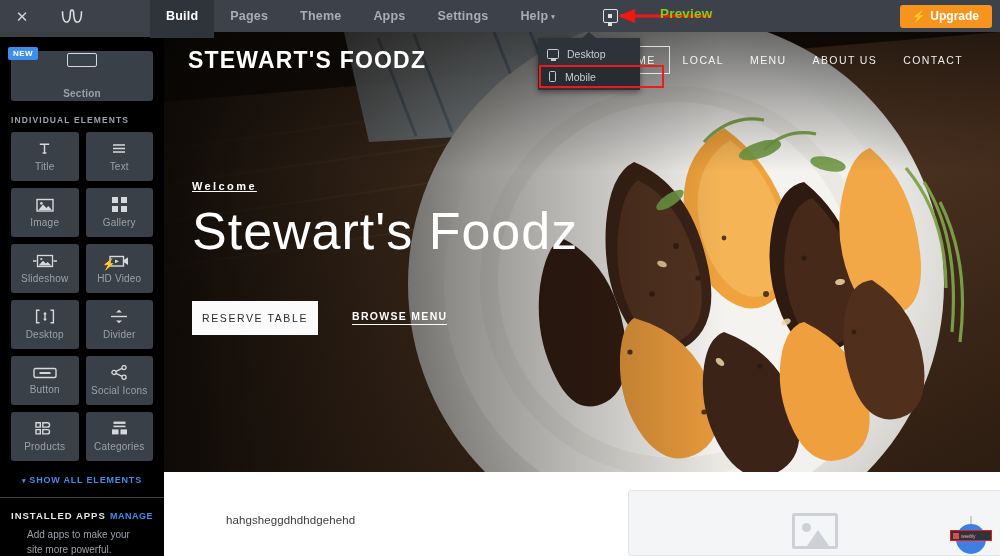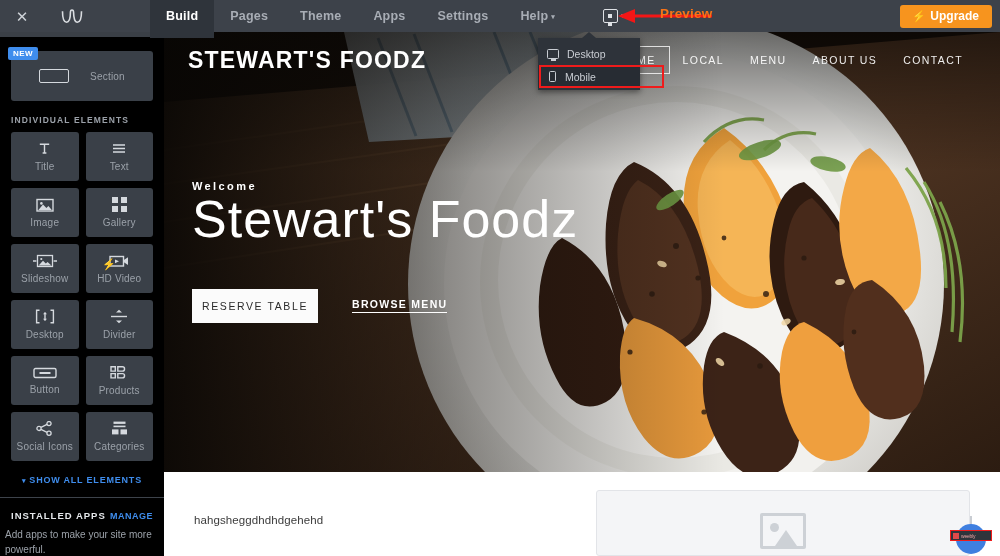--- a/index.html
+++ b/index.html
@@ -44,21 +44,21 @@
     content:""; position:absolute; bottom:-4px; left:50%; margin-left:-2px;
     width:4px; height:3px; background:#dfe2e6;
   }
   .mon-dot { width:4px; height:4px; background:#dfe2e6; }
   .tb-caret2 { color:#c3c7cd; font-size:7px; }
 
   .annot-arrow {
     position:absolute; left:618px; top:8px; width:96px; height:16px; z-index:60;
   }
   .annot-label {
-    position:absolute; left:660px; top:6px; color:#f97316; font-size:13.5px;
+    position:absolute; left:660px; top:6px; color:#84cc16; font-size:13.5px;
     font-weight:bold; z-index:61; letter-spacing:.2px;
   }
 
   .tb-right { margin-left:auto; display:flex; align-items:center; gap:8px; padding-right:8px; }
   .btn-upgrade {
     background:#f7941e; color:#fff; font-size:12px; font-weight:bold;
     height:23px; padding:0 13px; border-radius:3px; display:flex;
     align-items:center; gap:4px;
   }
   .bolt { font-size:11px; }
@@ -109,21 +109,21 @@
     background:#000000; overflow:hidden;
   }
   .sec-wrap { padding:14px 11px 0; position:relative; }
   .badge-new {
     position:absolute; top:10px; left:8px; background:#3f8ded; color:#fff;
     font-size:8px; font-weight:bold; padding:2px 5px; border-radius:2px; z-index:5;
     letter-spacing:.4px;
   }
   .tile-section {
     background:#3a4048; border-radius:3px; height:50px;
-    display:flex; flex-direction:row; align-items:center; justify-content:center; gap:21px;
+    display:flex; flex-direction:column; align-items:center; justify-content:center; gap:21px;font-weight:bold;
   }
   .ico-section { width:30px; height:14px; border:1.6px solid #d5d9de; border-radius:2px; }
   .tile-label { color:#9ba1a9; font-size:10px; letter-spacing:.2px; }
 
   .sec-title {
     color:#9ba1a9; font-size:8.5px; font-weight:bold; letter-spacing:1.1px;
     padding:14px 11px 7px;
   }
   .grid {
     display:grid; grid-template-columns:1fr 1fr; gap:7px; padding:0 11px;
@@ -141,21 +141,21 @@
     letter-spacing:.8px; padding:14px 0 12px;
   }
   .show-all .ca { font-size:7px; margin-right:3px; }
   .divider-h { height:1px; background:#3d434b; }
   .apps-head {
     display:flex; justify-content:space-between; align-items:center;
     padding:12px 11px 0;
   }
   .apps-title { color:#e4e7ea; font-size:9.5px; font-weight:bold; letter-spacing:1px; }
   .apps-manage { color:#3f8ded; font-size:9px; font-weight:bold; letter-spacing:.5px; }
-  .apps-desc { color:#9ba1a9; font-size:10px; line-height:1.45; padding:7px 5px 0; }
+  .apps-desc { color:#9ba1a9; font-size:10px; line-height:1.45; padding:7px 27px 0; }
 
   
   .canvas {
     position:absolute; top:32px; left:164px; width:836px; height:524px;
     background:#ffffff; overflow:hidden;
   }
   .hero { position:relative; width:836px; height:440px; overflow:hidden; }
   .hero-photo { position:absolute; inset:0; }
 
   .site-head {
@@ -168,36 +168,38 @@
   .site-nav { margin-left:auto; display:flex; align-items:center; gap:0; }
   .nav-link {
     color:#ffffff; font-size:10.5px; letter-spacing:1.4px; padding:7px 13px;
     opacity:.92;
   }
   .nav-link.cur { border:1px solid rgba(255,255,255,.85); }
 
   .hero-copy { position:absolute; left:28px; top:148px; z-index:6; }
   .welcome {
     color:#ffffff; font-size:11px; letter-spacing:2.4px; font-weight:bold;
+    margin-bottom:12px;
+    text-decoration:underline;
   }
   .hero-title {
     color:#ffffff; font-size:52px; font-weight:300; letter-spacing:1px;
     line-height:1.05; white-space:nowrap;
   }
   .hero-actions { display:flex; align-items:center; gap:34px; margin-top:42px; }
   .btn-reserve {
     background:#fbfbfb; color:#2b2b2b; font-size:10.5px; letter-spacing:1.6px;
     padding:11px 10px; display:inline-block;
   }
   .link-browse {
     color:#ffffff; font-size:10.5px; font-weight:bold; letter-spacing:1.3px;
     border-bottom:1.5px solid #ffffff; padding-bottom:2px;
   }
 
-  .lower { position:relative; height:84px; background:#fff; padding:42px 30px 0; }
+  .lower { position:relative; height:84px; background:#fff; padding:42px 30px 0;margin-left:32px; }
   .lower-text { color:#3c3c3c; font-size:11.5px; letter-spacing:.1px; }
   .img-ph {
     position:absolute; left:432px; top:18px; width:374px; height:66px;
     background:#f4f5f7; border:1px solid #e2e4e8; border-radius:3px;
     display:flex; align-items:flex-start; justify-content:center; padding-top:22px;
   }
   .ph-ico { width:46px; height:36px; border:3px solid #cdd1d6; border-radius:2px;
     position:relative; }
   .ph-ico .d { position:absolute; left:7px; top:7px; width:9px; height:9px;
     border-radius:50%; background:#cdd1d6; }
@@ -399,38 +401,38 @@
           <svg width="24" height="12" viewBox="0 0 24 12" fill="none" stroke="#d5d9de" stroke-width="1.4">
             <rect x="1" y="1.5" width="22" height="9" rx="1.5"></rect>
             <path d="M6.5 6h11" stroke-width="2"></path>
           </svg>
         </span>
         <span class="tile-label">Button</span>
       </div>
 
       <div class="tile">
         <span class="gl">
-          <svg width="19" height="15" viewBox="0 0 19 15" fill="none" stroke="#d5d9de" stroke-width="1.4">
-            <path d="M1 1.8h4.3v4.3H1z M1 8.6h4.3v4.3H1z"></path>
-            <path d="M7.8 1.8h4.6a2.15 2.15 0 010 4.3H7.8z M7.8 8.6h4.6a2.15 2.15 0 010 4.3H7.8z"></path>
-          </svg>
-        </span>
-        <span class="tile-label">Products</span>
-      </div>
-
-      <div class="tile">
-        <span class="gl">
           <svg width="17" height="15" viewBox="0 0 17 15" fill="none" stroke="#d5d9de" stroke-width="1.3">
             <circle cx="13" cy="2.6" r="2.1"></circle>
               <circle cx="13" cy="12.2" r="2.1"></circle>
             <circle cx="3" cy="7.4" r="2.1"></circle>
             <path d="M5 6.4 L11 3.4 M5 8.4 L11 11.4"></path>
           </svg>
         </span>
         <span class="tile-label">Social Icons</span>
+      </div>
+
+      <div class="tile">
+        <span class="gl">
+          <svg width="19" height="15" viewBox="0 0 19 15" fill="none" stroke="#d5d9de" stroke-width="1.4">
+            <path d="M1 1.8h4.3v4.3H1z M1 8.6h4.3v4.3H1z"></path>
+            <path d="M7.8 1.8h4.6a2.15 2.15 0 010 4.3H7.8z M7.8 8.6h4.6a2.15 2.15 0 010 4.3H7.8z"></path>
+          </svg>
+        </span>
+        <span class="tile-label">Products</span>
       </div>
 
       <div class="tile">
         <span class="gl">
           <svg width="17" height="15" viewBox="0 0 17 15" fill="#d5d9de">
             <rect x="2.5" y="0.6" width="12" height="2.3"></rect>
             <rect x="2.5" y="4.6" width="12" height="1.6"></rect>
             <rect x="1" y="8.4" width="6.5" height="5"></rect>
             <rect x="9.5" y="8.4" width="6.5" height="5"></rect>
           </svg>

